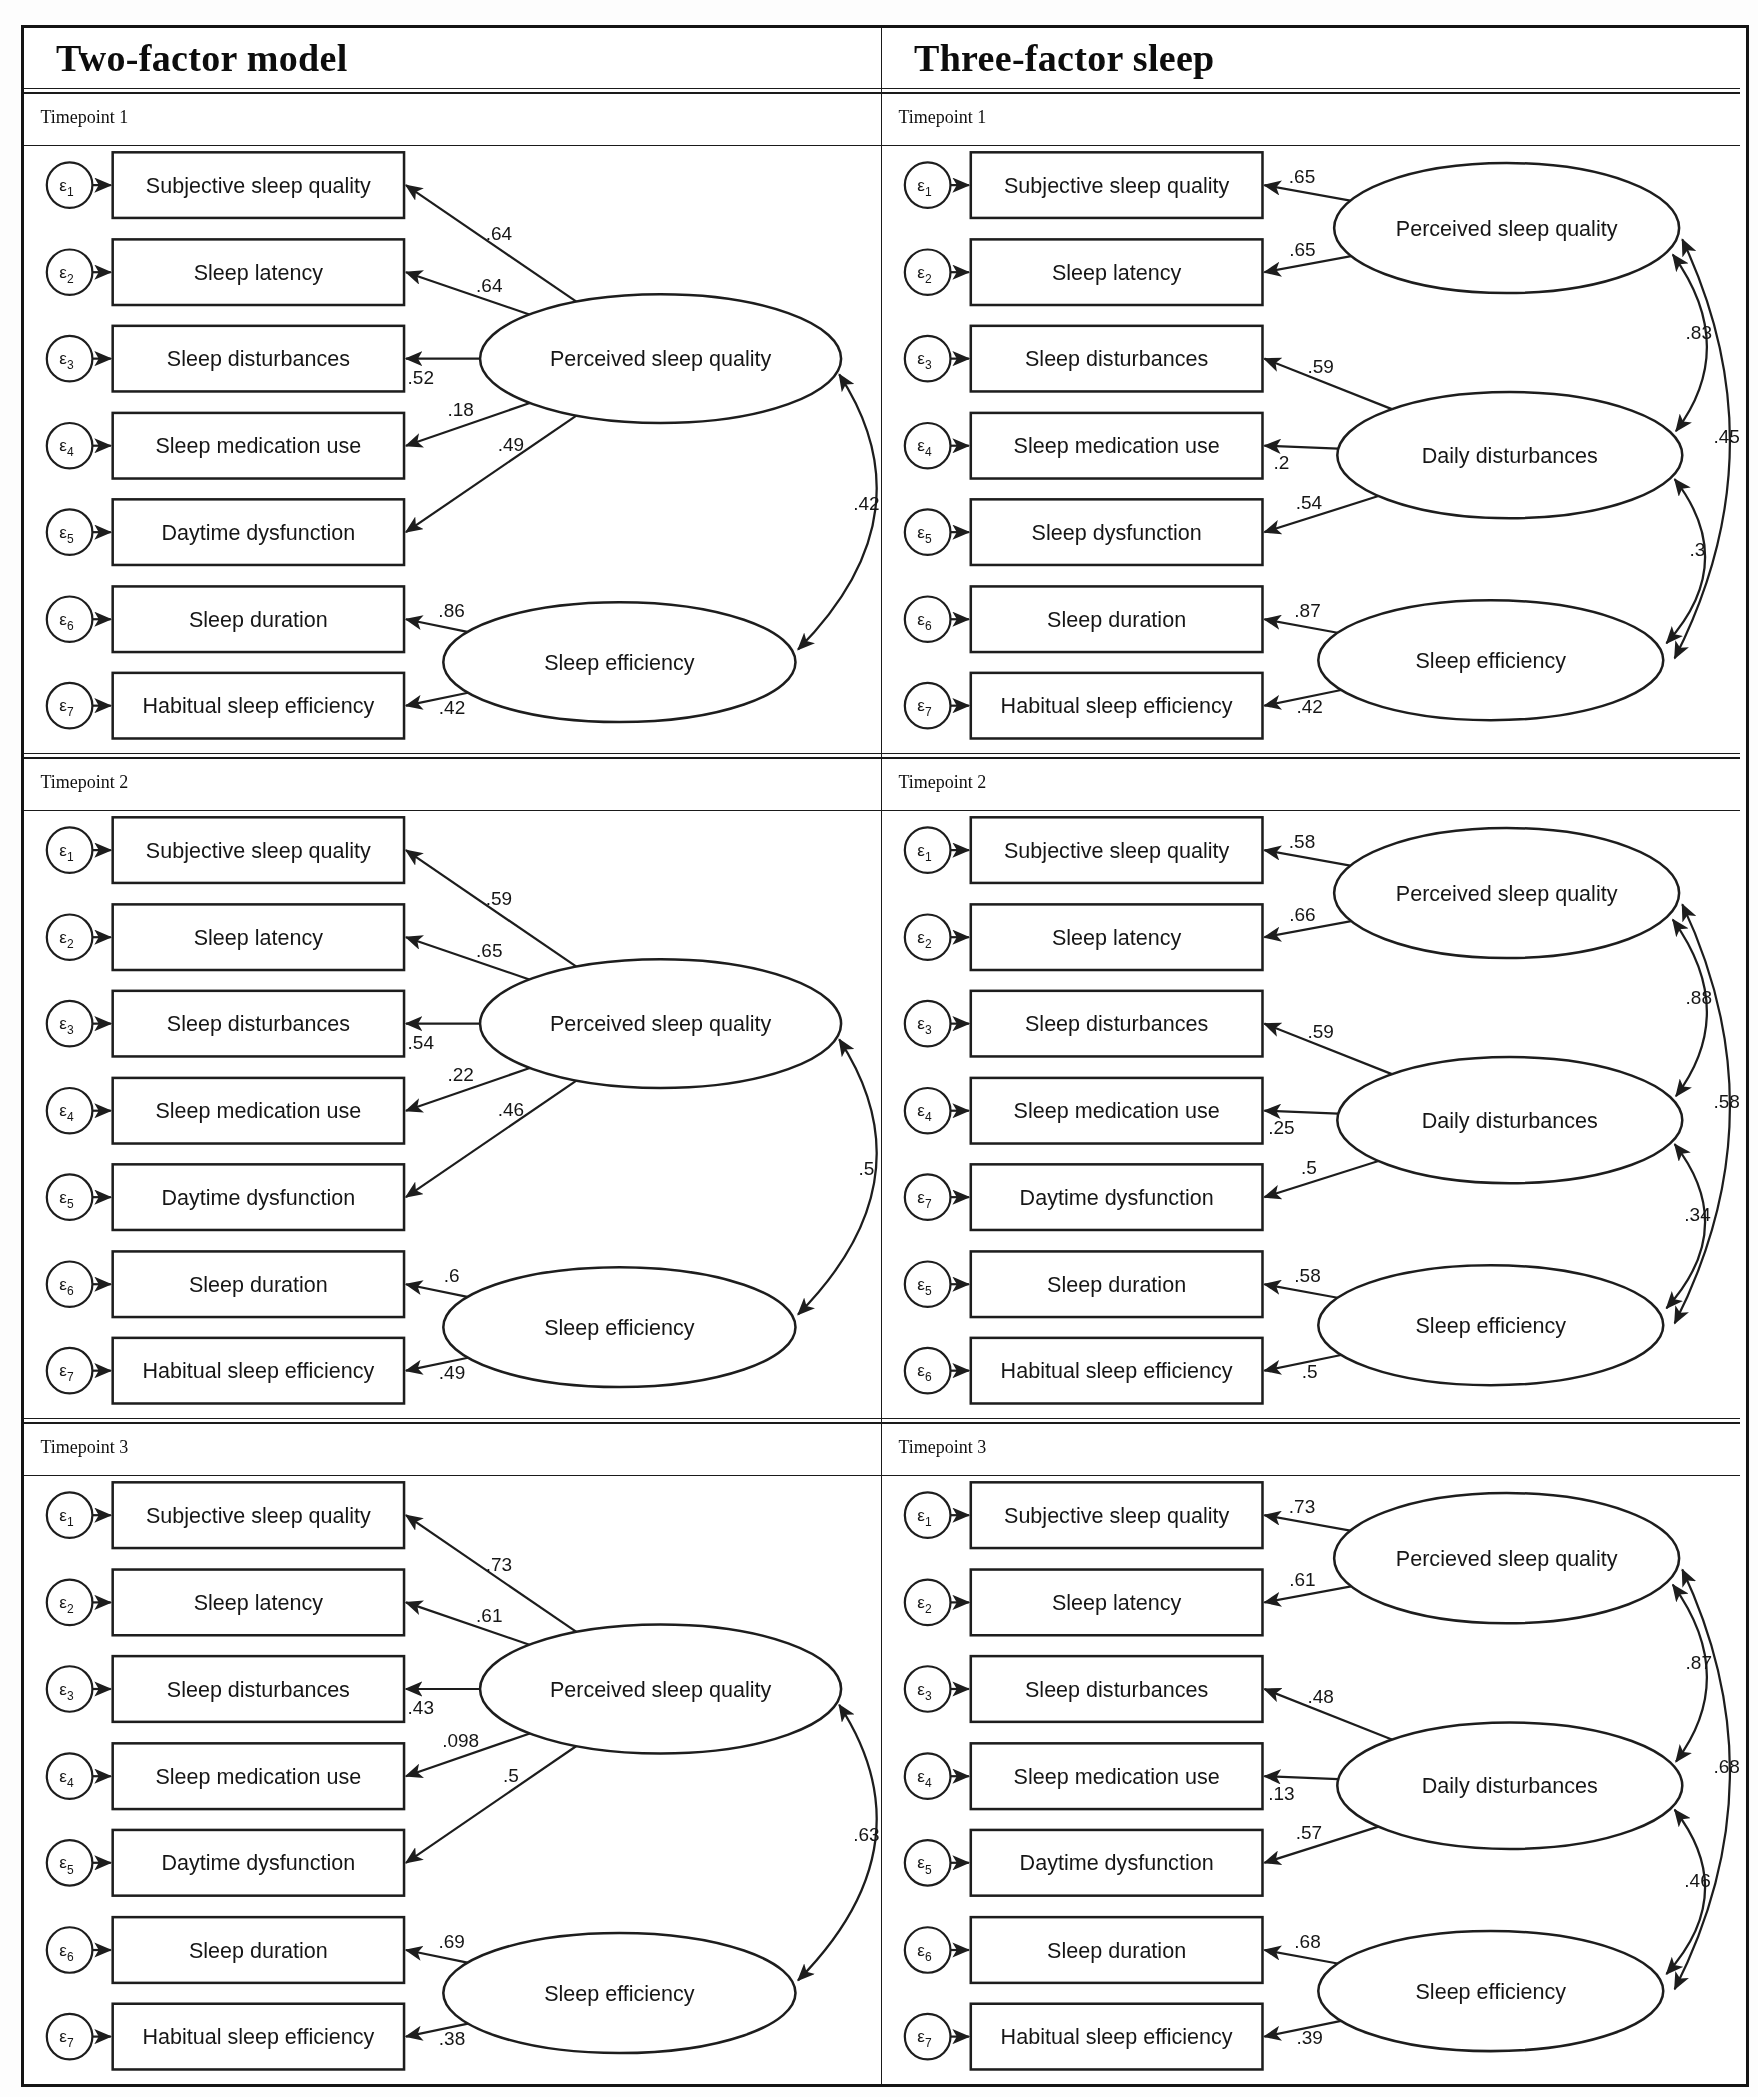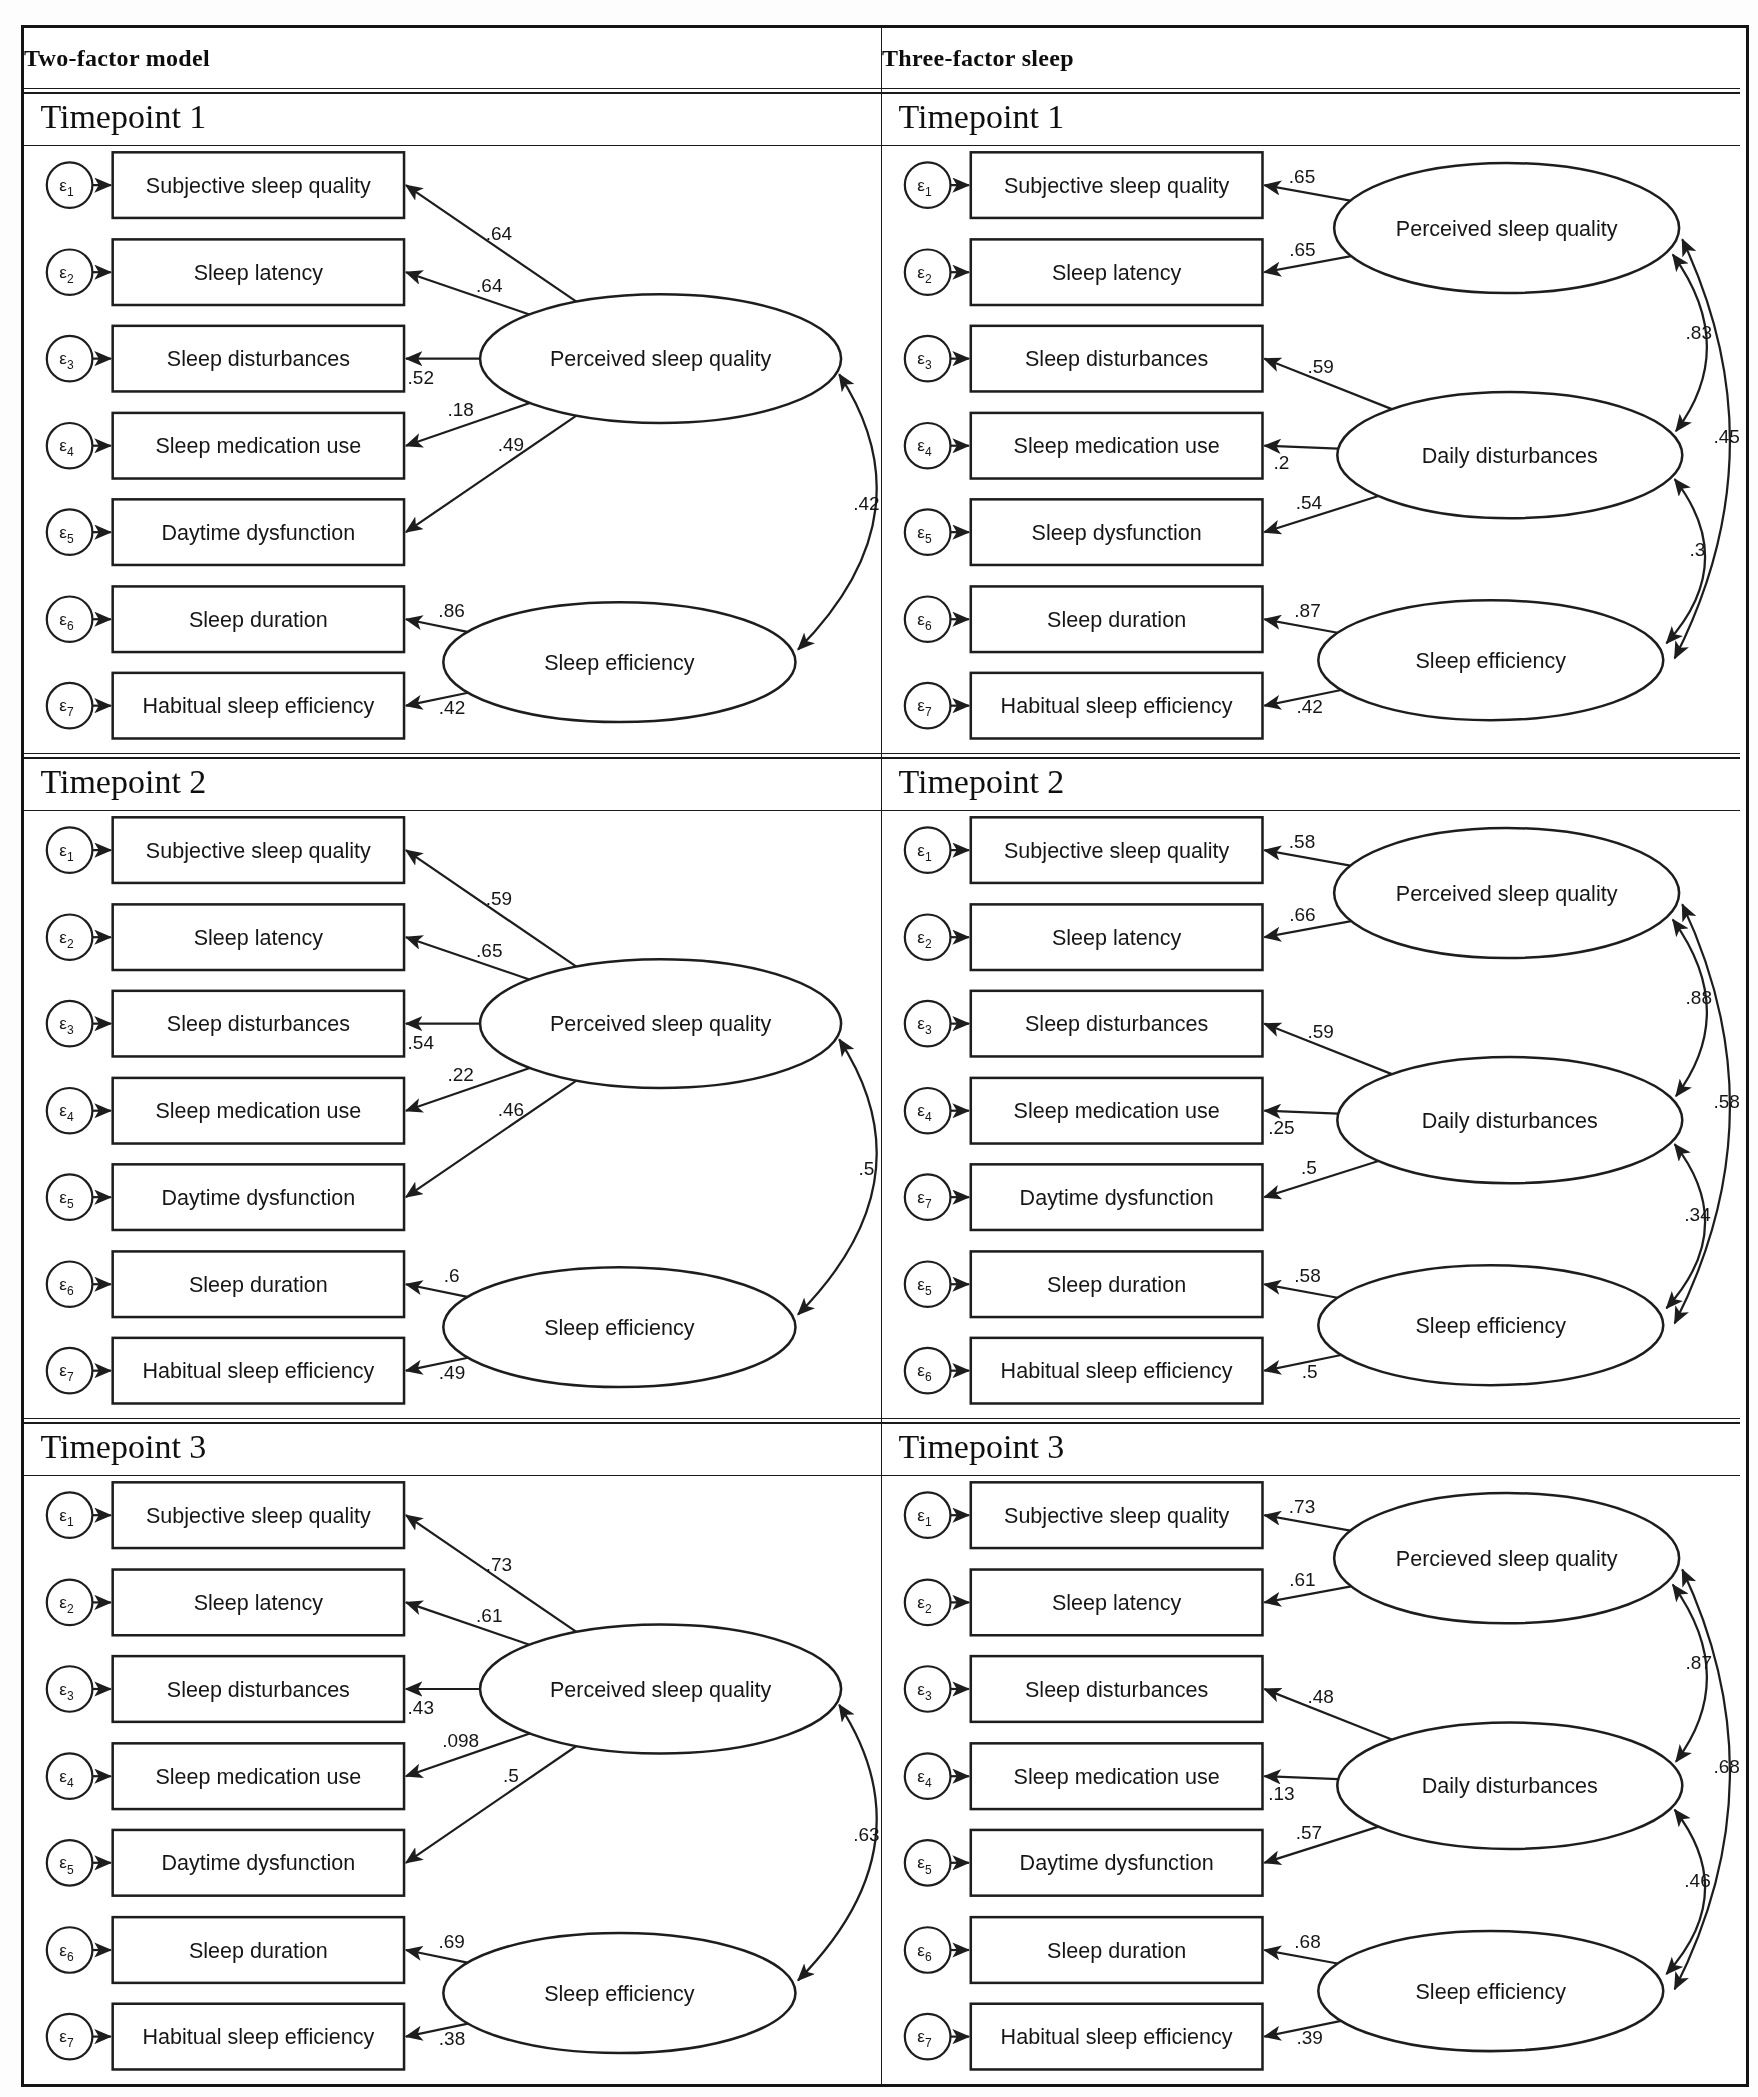--- a/index.html
+++ b/index.html
@@ -15,31 +15,31 @@
     border:3.2px solid #141414;
     background:#ffffff;
   }
   .grid{display:grid;grid-template-columns:858px 858px;}
   .cell{box-sizing:border-box;background:#ffffff;}
   .cl{border-right:1.9px solid #1a1a1a;}
   .header{
     height:61px;
     border-bottom:1.3px solid #1a1a1a;
     display:flex;align-items:center;
-    padding-left:0;
-    font-weight:bold;font-size:24px;color:#0d0d0d;
+    padding-left:32px;
+    font-weight:bold;font-size:38px;color:#0d0d0d;
     letter-spacing:0.3px;
   }
   .tlabel{
     height:57px;
     border-bottom:1.9px solid #1a1a1a;
     position:relative;
     display:flex;align-items:center;
     padding-left:16.4px;
-    font-size:34px;color:#0f0f0f;
+    font-size:18px;color:#0f0f0f;
   }
   .tlabel::before{
     content:"";position:absolute;left:0;right:0;top:3.2px;height:1.9px;background:#1a1a1a;
   }
   .diagram{height:608px;border-bottom:1.9px solid #1a1a1a;position:relative;overflow:hidden;}
   .nb{border-bottom:none;}
   .diagram svg{position:absolute;left:0;top:0;width:100%;height:100%;}
   svg text{font-family:"Liberation Sans", sans-serif;fill:#161616;}
 </style>
 </head>

